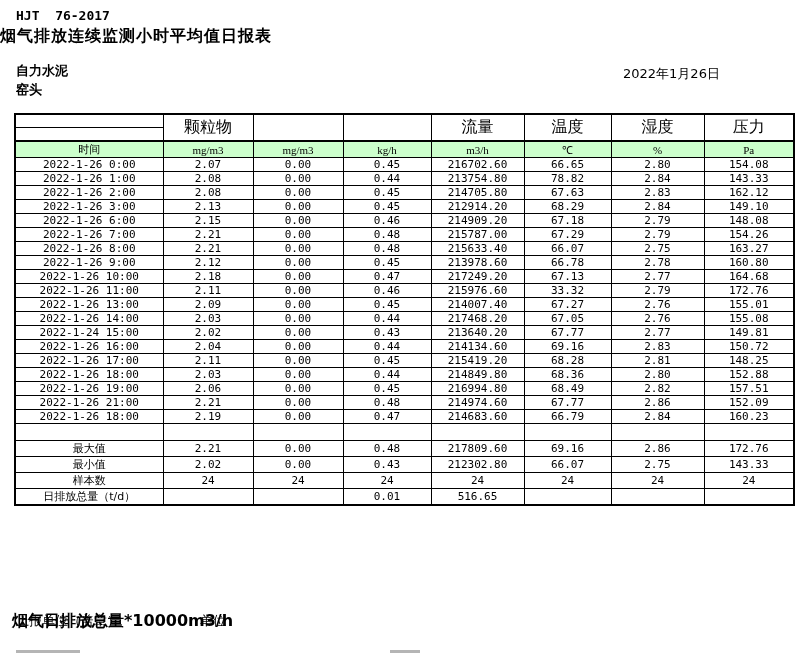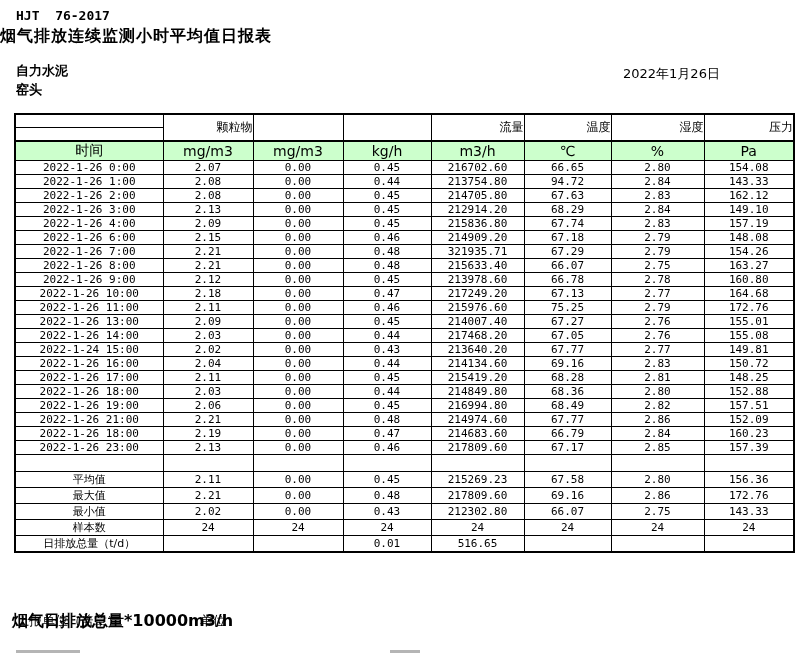--- a/index.html
+++ b/index.html
@@ -36,28 +36,29 @@
     border:2px solid #000;
     font-size:11px;
   }
   table.report th, table.report td {
     border:1px solid #000;
     text-align:center; vertical-align:middle;
     padding:0; overflow:hidden; white-space:nowrap;
     font-weight:normal;
   }
   td { font-family:"DejaVu Sans Mono","Liberation Mono",monospace; font-size:11px; }
-  tr.group-row th { height:26px; font-size:12px;text-align:right; }
+  tr.group-row th { height:26px; font-size:16px; }
   th.th-split { padding:0; vertical-align:top; }
   th.th-split .split-top { height:13px; border-bottom:1px solid #000; }
   th.th-split .split-bottom { height:12px; }
   tr.unit-row th {
     background:var(--header-green,#CCFFCC);
     height:16px; border-top:2px solid #000;
-    font-size:14px;
+    font-size:11px;
+    font-family:Liberation Serif, serif;
   }
   tbody.data-body td { height:13.7px; }
   tr.sep-row td { height:17px; }
   tbody.summary-body td { height:14px; }
   tbody.summary-body td:first-child,
   tbody.data-body td:first-child {
     font-family:"DejaVu Sans Mono","Liberation Mono",monospace;
   }
   tbody.summary-body td:first-child { font-family:"DejaVu Sans","Liberation Sans",sans-serif; }
   .footer-note {
@@ -134,21 +135,21 @@
         <td>66.65</td>
         <td>2.80</td>
         <td>154.08</td>
       </tr>
       <tr>
         <td>2022-1-26 1:00</td>
         <td>2.08</td>
         <td>0.00</td>
         <td>0.44</td>
         <td>213754.80</td>
-        <td>94.72</td>
+        <td>78.82</td>
         <td>2.84</td>
         <td>143.33</td>
       </tr>
       <tr>
         <td>2022-1-26 2:00</td>
         <td>2.08</td>
         <td>0.00</td>
         <td>0.45</td>
         <td>214705.80</td>
         <td>67.63</td>
@@ -157,47 +158,37 @@
       </tr>
       <tr>
         <td>2022-1-26 3:00</td>
         <td>2.13</td>
         <td>0.00</td>
         <td>0.45</td>
         <td>212914.20</td>
         <td>68.29</td>
         <td>2.84</td>
         <td>149.10</td>
-      </tr>
-      <tr>
-        <td>2022-1-26 4:00</td>
-        <td>2.09</td>
-        <td>0.00</td>
-        <td>0.45</td>
-        <td>215836.80</td>
-        <td>67.74</td>
-        <td>2.83</td>
-        <td>157.19</td>
       </tr>
       <tr>
         <td>2022-1-26 6:00</td>
         <td>2.15</td>
         <td>0.00</td>
         <td>0.46</td>
         <td>214909.20</td>
         <td>67.18</td>
         <td>2.79</td>
         <td>148.08</td>
       </tr>
       <tr>
         <td>2022-1-26 7:00</td>
         <td>2.21</td>
         <td>0.00</td>
         <td>0.48</td>
-        <td>321935.71</td>
+        <td>215787.00</td>
         <td>67.29</td>
         <td>2.79</td>
         <td>154.26</td>
       </tr>
       <tr>
         <td>2022-1-26 8:00</td>
         <td>2.21</td>
         <td>0.00</td>
         <td>0.48</td>
         <td>215633.40</td>
@@ -224,21 +215,21 @@
         <td>67.13</td>
         <td>2.77</td>
         <td>164.68</td>
       </tr>
       <tr>
         <td>2022-1-26 11:00</td>
         <td>2.11</td>
         <td>0.00</td>
         <td>0.46</td>
         <td>215976.60</td>
-        <td>75.25</td>
+        <td>33.32</td>
         <td>2.79</td>
         <td>172.76</td>
       </tr>
       <tr>
         <td>2022-1-26 13:00</td>
         <td>2.09</td>
         <td>0.00</td>
         <td>0.45</td>
         <td>214007.40</td>
         <td>67.27</td>
@@ -318,54 +309,34 @@
       <tr>
         <td>2022-1-26 18:00</td>
         <td>2.19</td>
         <td>0.00</td>
         <td>0.47</td>
         <td>214683.60</td>
         <td>66.79</td>
         <td>2.84</td>
         <td>160.23</td>
       </tr>
-      <tr>
-        <td>2022-1-26 23:00</td>
-        <td>2.13</td>
-        <td>0.00</td>
-        <td>0.46</td>
-        <td>217809.60</td>
-        <td>67.17</td>
-        <td>2.85</td>
-        <td>157.39</td>
-      </tr>
     </tbody>
   <tbody>
     <tr class="sep-row">
       <td></td>
         <td></td>
       <td></td>
         <td></td>
       <td></td>
         <td></td>
       <td></td>
         <td></td>
     </tr>
   </tbody>
   <tbody class="summary-body" id="summary-body">
-      <tr>
-        <td>平均值</td>
-        <td>2.11</td>
-        <td>0.00</td>
-        <td>0.45</td>
-        <td>215269.23</td>
-        <td>67.58</td>
-        <td>2.80</td>
-        <td>156.36</td>
-      </tr>
       <tr>
         <td>最大值</td>
         <td>2.21</td>
         <td>0.00</td>
         <td>0.48</td>
         <td>217809.60</td>
         <td>69.16</td>
         <td>2.86</td>
         <td>172.76</td>
       </tr>

